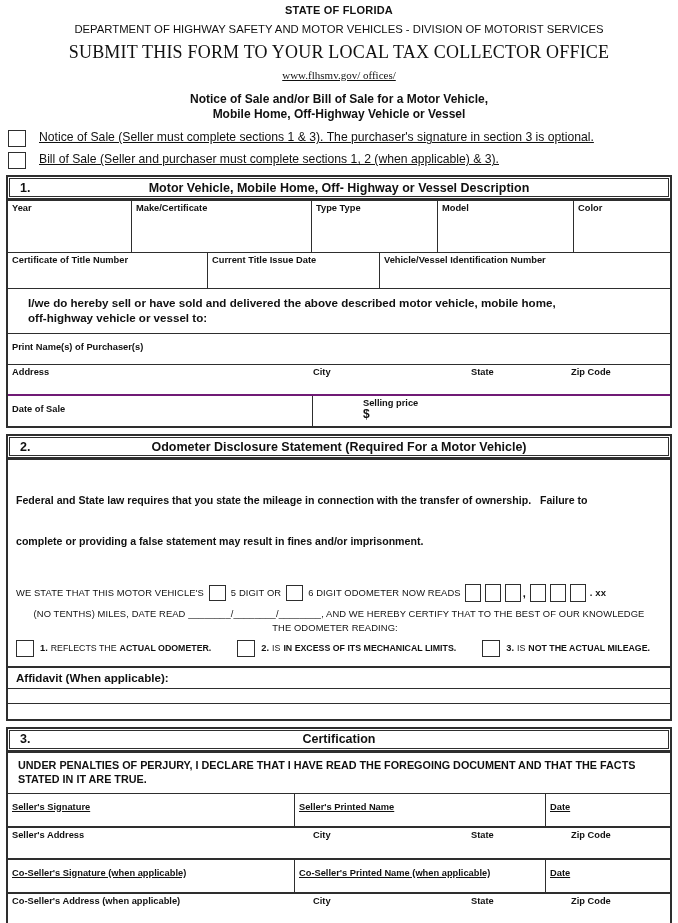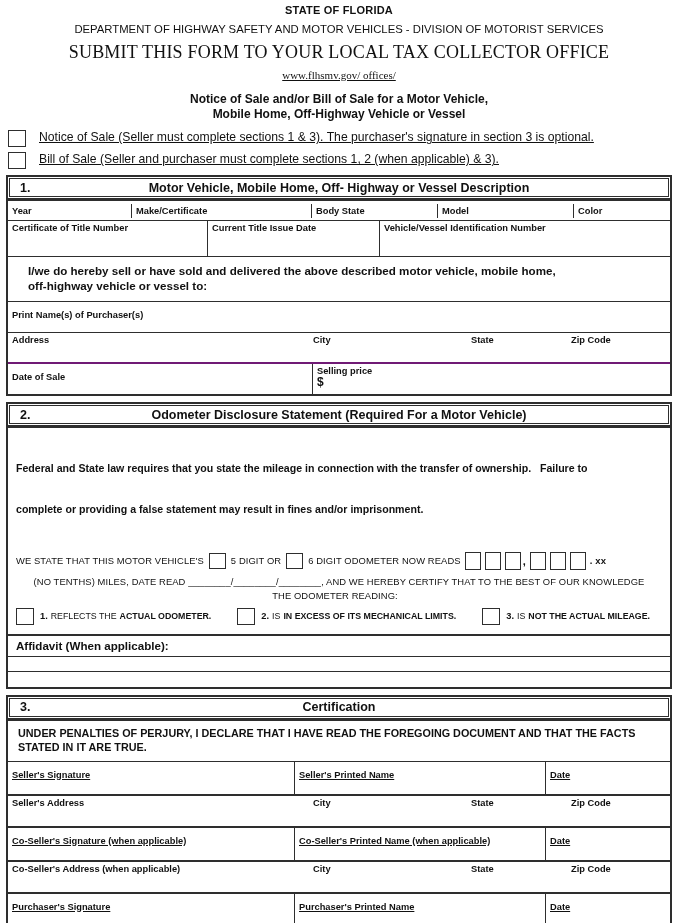--- a/index.html
+++ b/index.html
@@ -36,28 +36,28 @@
   .sec-title { position:absolute; left:0; right:0; text-align:center; font-size:12.5px; font-weight:bold; }
 
   
   .tbl { border:2px solid #2e2e2e; border-top:1px solid #2e2e2e; }
   .trow { display:flex; border-bottom:1px solid #2e2e2e; position:relative; }
   .trow:last-child { border-bottom:none; }
   .tcell { border-right:1px solid #2e2e2e; padding:2px 4px; font-size:9.3px; font-weight:bold; }
   .tcell:last-child { border-right:none; flex:1; }
   .lbl { font-size:9.3px; font-weight:bold; }
 
-  .vrow1 { height:20px;align-items:center; }
+  .vrow1 { height:52px; }
   .vrow2 { height:36px; }
 
   .sell-stmt { padding:6px 8px 8px 20px; font-size:11.6px; font-weight:bold; line-height:1.3; border-bottom:1px solid #2e2e2e; }
   .name-row { height:31px; padding:2px 4px; border-bottom:1px solid #2e2e2e; }
   .addr-row { height:31px; position:relative; border-bottom:2px solid #701a75; }
   .addr-row .pos { position:absolute; top:2px; }
-  .date-row { height:30px; display:flex; }
+  .date-row { height:30px; display:flex;gap:46px; }
   .date-cell { width:305px; border-right:1px solid #2e2e2e; padding:2px 4px; }
   .price-cell { flex:1; padding:2px 4px; }
   .dollar { font-size:12px; font-weight:bold; line-height:1.05; }
 
   
   .odo-body { border:2px solid #2e2e2e; border-top:1px solid #2e2e2e; }
   .legal { padding:6px 8px 3px 8px; font-size:10.6px; font-weight:bold; line-height:1.3; white-space:pre-wrap; }
   .caps-line { font-size:9.4px; letter-spacing:.1px;text-align:center; }
   .westate { display:flex; align-items:center; padding:4px 6px 2px 8px; }
   .westate .cb { width:17px; height:16px; margin:0 5px; }
@@ -119,21 +119,21 @@
     <div class="sec-head-in">
       <span class="sec-title">Motor Vehicle, Mobile Home, Off- Highway or Vessel Description</span>
       <span class="sec-num">1.</span>
     </div>
   </div>
 
   <div class="tbl">
     <div class="trow vrow1">
       <div class="tcell" style="width:124px">Year</div>
       <div class="tcell" style="width:180px">Make/Certificate</div>
-      <div class="tcell" style="width:126px">Body State</div>
+      <div class="tcell" style="width:126px">Type Type</div>
       <div class="tcell" style="width:136px">Model</div>
       <div class="tcell">Color</div>
     </div>
     <div class="trow vrow2">
       <div class="tcell" style="width:200px">Certificate of Title Number</div>
       <div class="tcell" style="width:172px">Current Title Issue Date</div>
       <div class="tcell">Vehicle/Vessel Identification Number</div>
     </div>
     <div class="sell-stmt">
       <div>I/we do hereby sell or have sold and delivered the above described motor vehicle, mobile home,</div>

